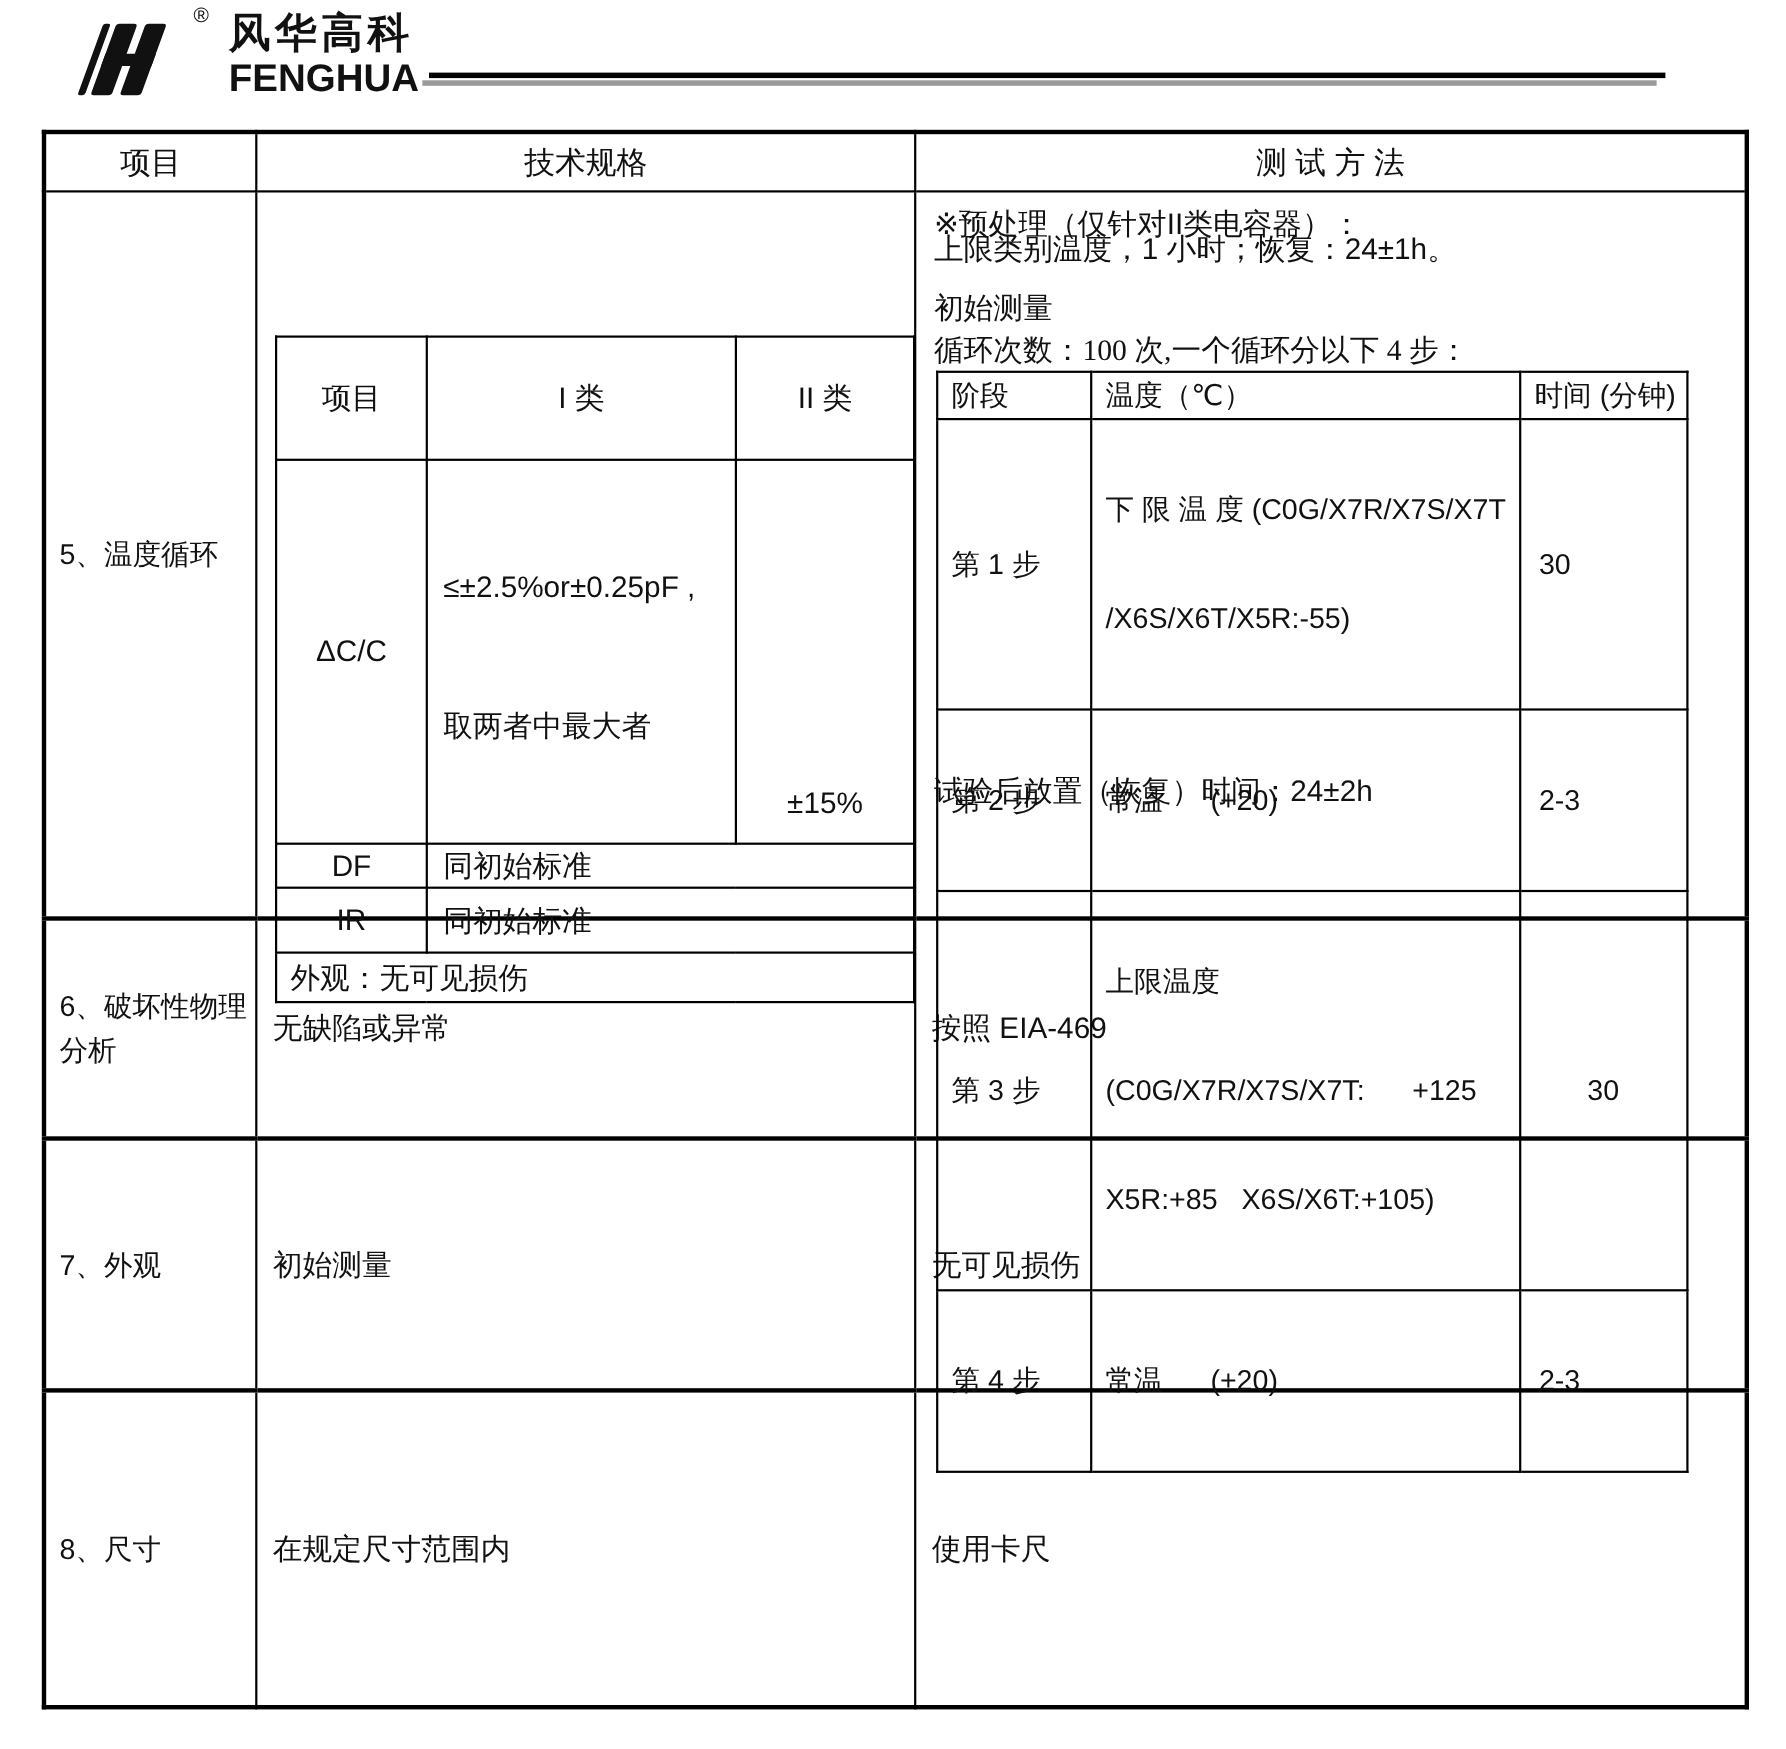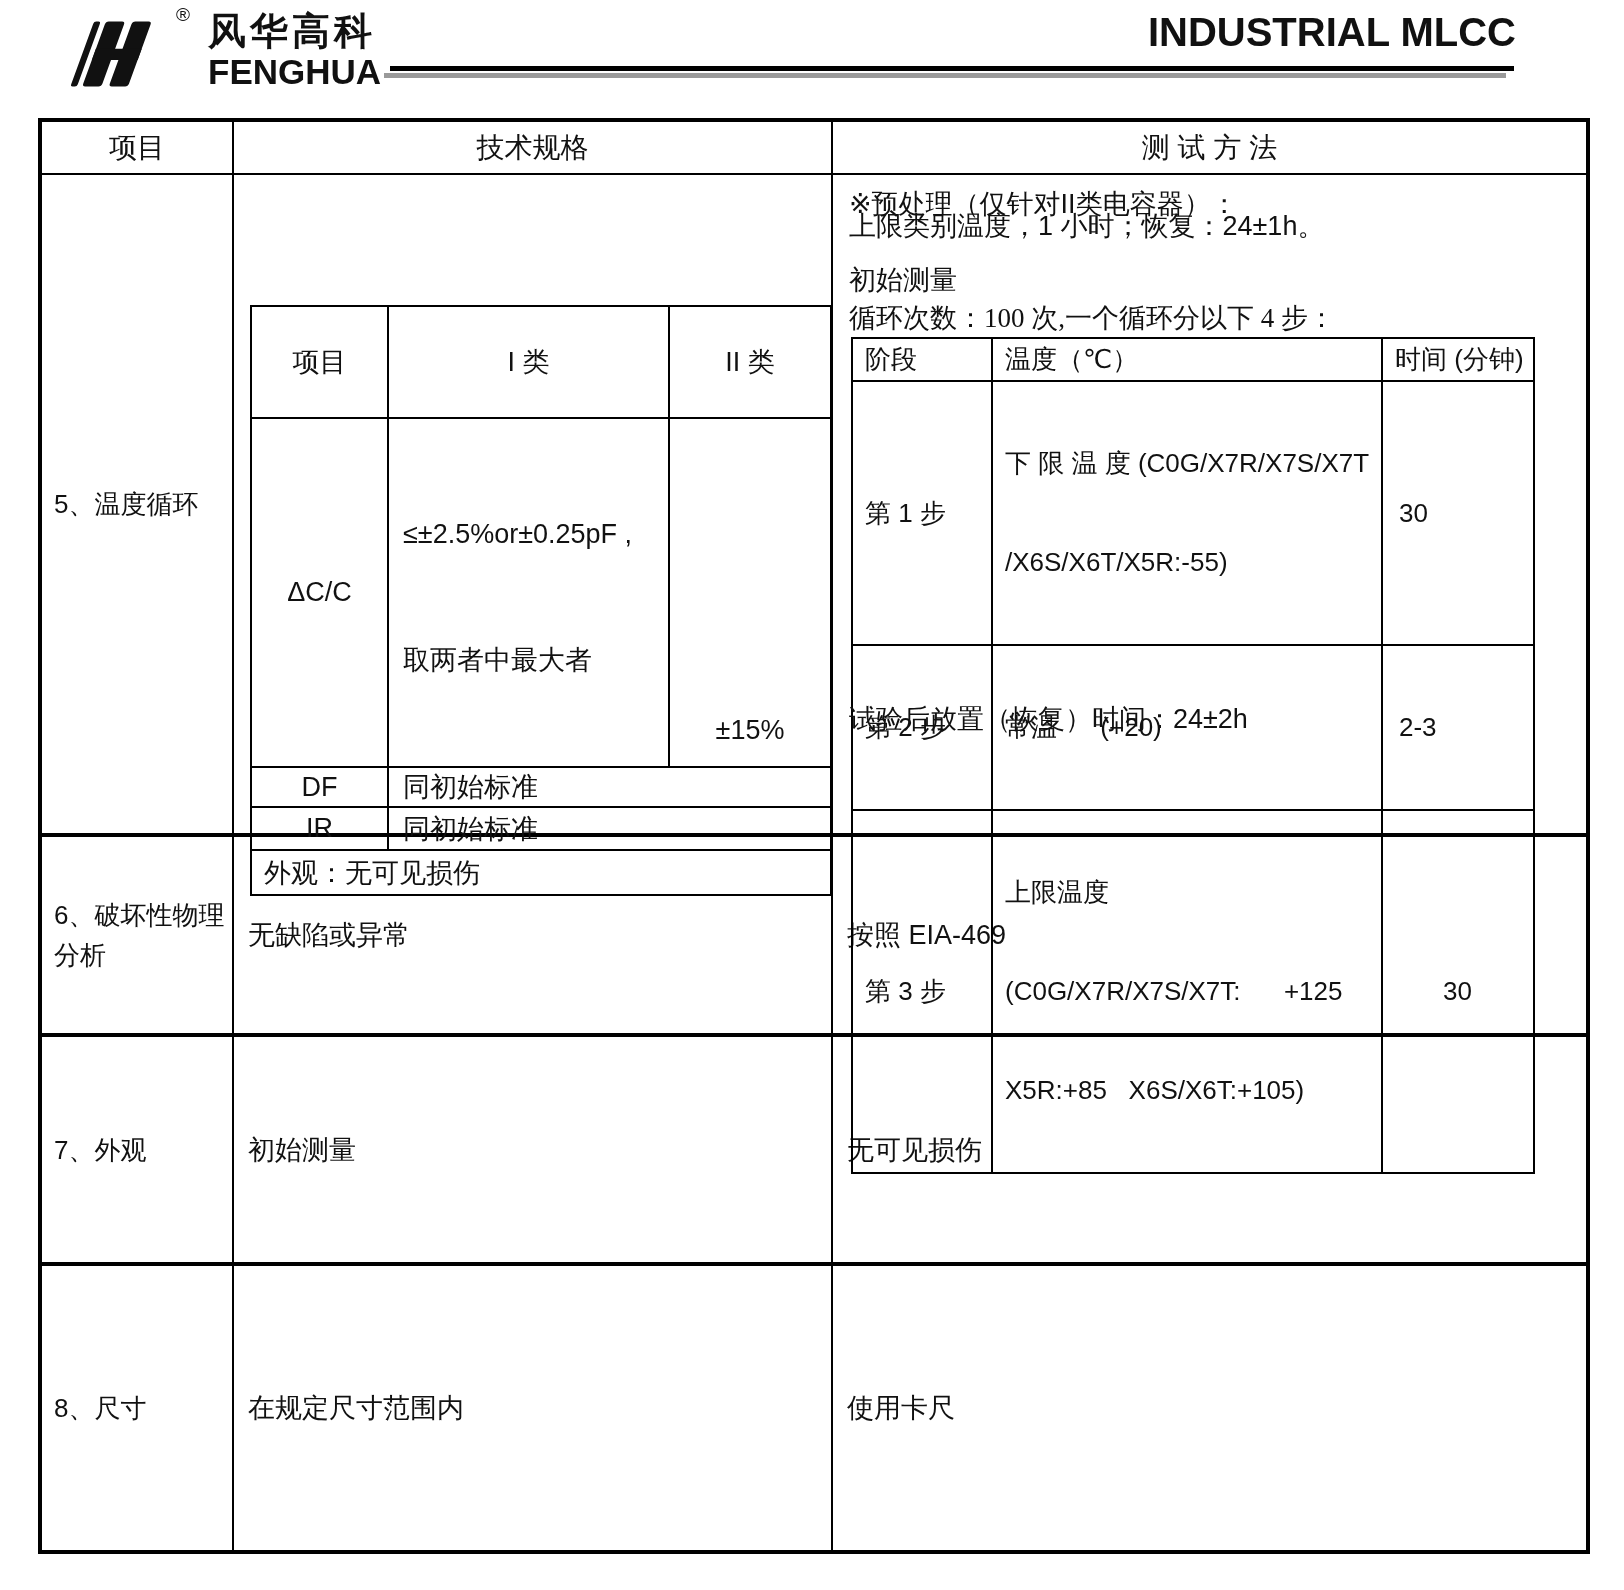--- a/index.html
+++ b/index.html
@@ -31,21 +31,21 @@
   td.plain{font-size:27px;padding-left:14px;vertical-align:middle;}
   td.hostcell{position:relative;padding:0;vertical-align:top;}
 
   
   table.spec-inner{position:absolute;left:16px;top:130px;width:580px;border-collapse:collapse;
                    table-layout:fixed;font-size:27px;}
   table.spec-inner td{border:2px solid #000;vertical-align:middle;}
   tr.s-head{height:112px;}
   tr.s-dcc{height:109px;}
   tr.s-df{height:32px;}
-  tr.s-ir{height:43px;}
+  tr.s-ir{height:59px;}
   tr.s-app{height:45px;}
   .spec-inner .lab{text-align:center;}
   .spec-inner .val{padding-left:14px;white-space:pre-wrap;}
   .spec-inner .dcc-val{padding-left:14px;padding-top:10px;vertical-align:top;line-height:42px;white-space:pre-wrap;}
   .spec-inner .dcc-c2{vertical-align:bottom;text-align:center;padding-bottom:20px;}
   .spec-inner .app{padding-left:12px;}
   .blockline{display:block;}
 
   
   .meth-line{position:absolute;left:16px;font-size:27px;white-space:pre-wrap;line-height:34px;}
@@ -73,21 +73,20 @@
       <rect x="16" y="4" width="26" height="88" rx="4"></rect>
       <rect x="52" y="4" width="26" height="88" rx="4"></rect>
       <rect x="16" y="41" width="62" height="15"></rect>
     </g>
   </svg>
   <span class="reg-mark">®</span>
   <div class="brand">
     <div class="brand-cn">风华高科</div>
     <div class="brand-en">FENGHUA</div>
   </div>
-  <div class="doc-title">INDUSTRIAL MLCC</div>
   <div class="rule-b"></div>
   <div class="rule-g"></div>
 
   <table class="main">
     <colgroup>
         <col style="width:193px">
         <col style="width:599px">
         <col style="width:756px">
       </colgroup>
 
@@ -172,20 +171,27 @@
           </tr>
           <tr class="m-s3">
             <td>第 3 步</td>
             <td class="temp">
               <span>上限温度</span>
               <span>(C0G/X7R/X7S/X7T:      +125</span>
               <span>X5R:+85   X6S/X6T:+105)</span>
             </td>
             <td class="time t-center">30</td>
           </tr>
+          <tr class="m-s4">
+            <td>第 4 步</td>
+            <td class="temp">
+              <span>常温      (+20)</span>
+            </td>
+            <td class="time">2-3</td>
+          </tr>
         </tbody>
             </table>
 
         <div class="meth-line ml5">试验后放置（恢复）时间：24±2h</div>
       </td>
     </tr>
 
     <tr class="r6 sep">
       <td class="item">6、破坏性物理分析</td>
       <td class="plain">无缺陷或异常</td>

